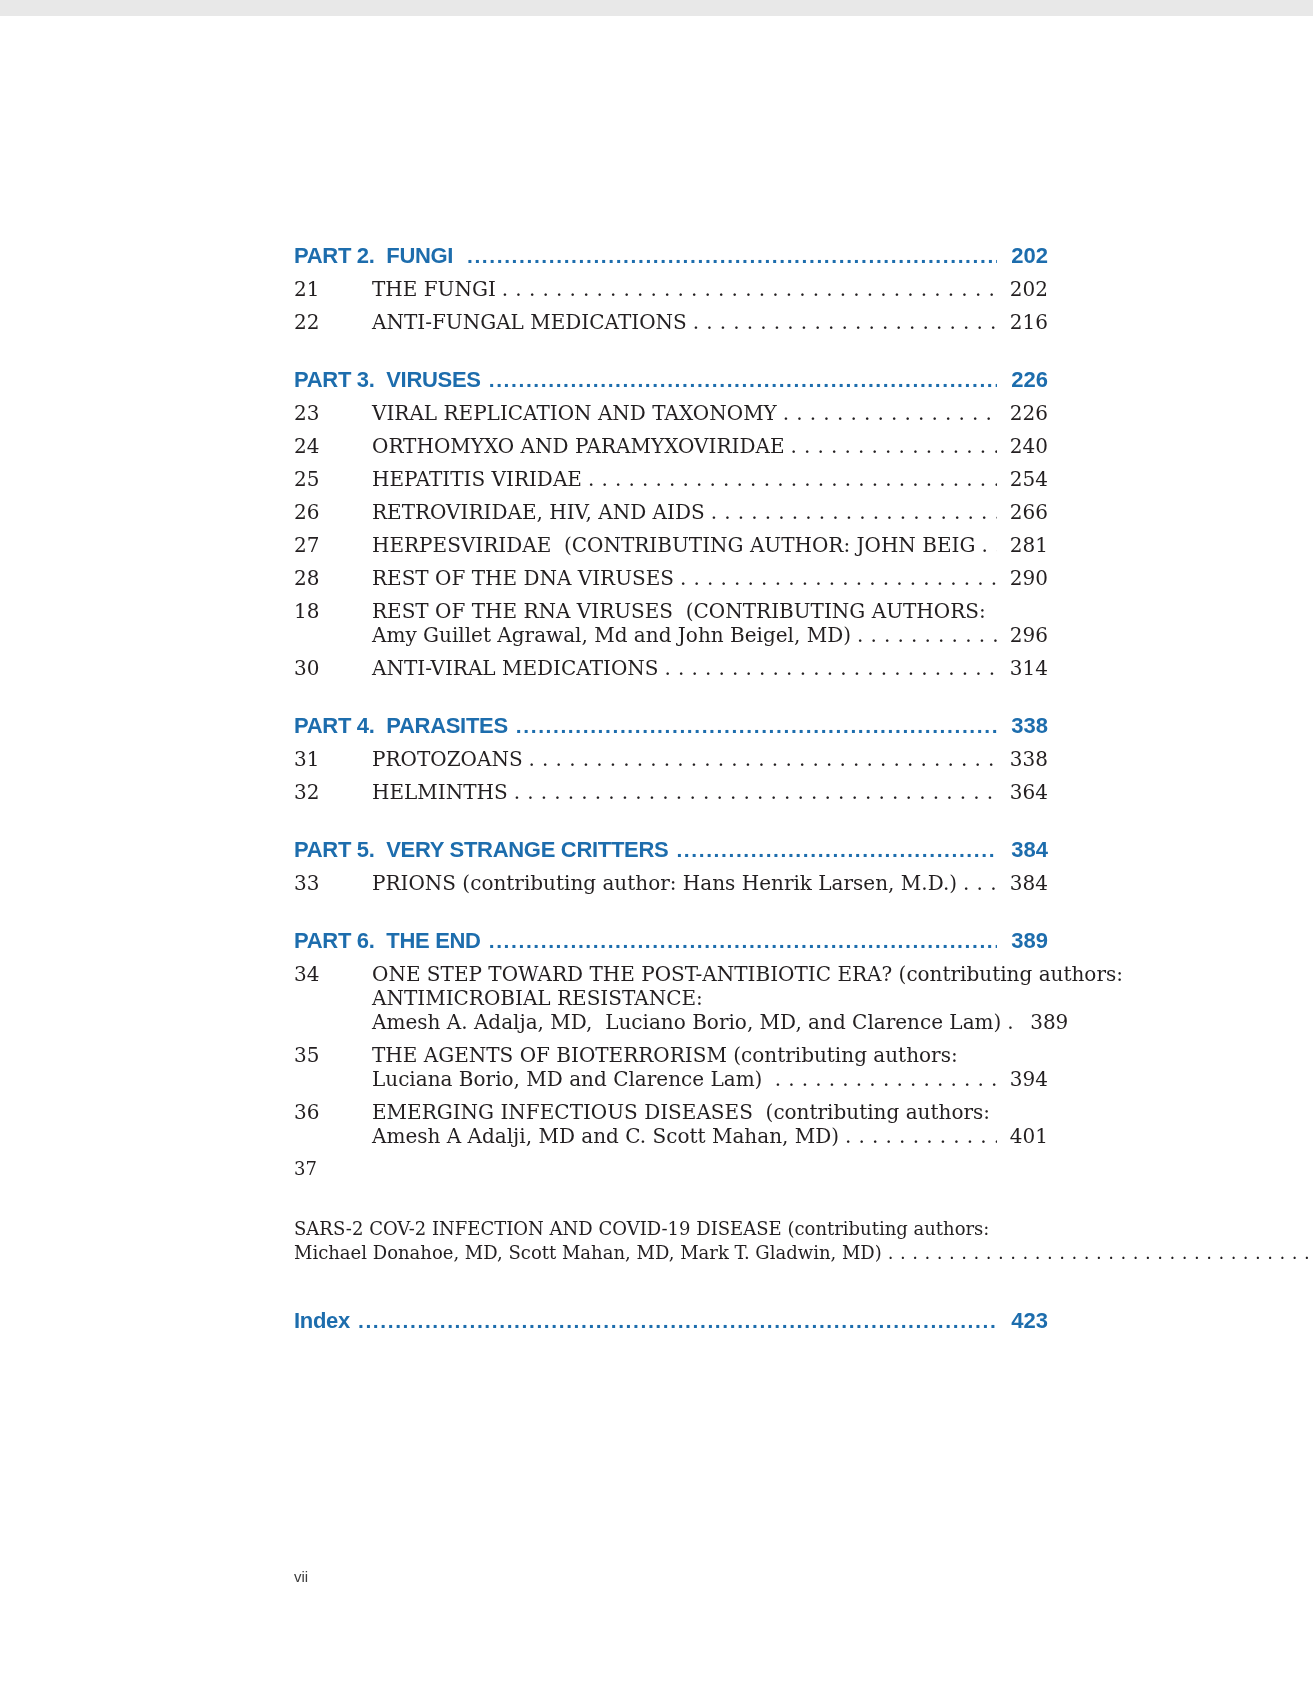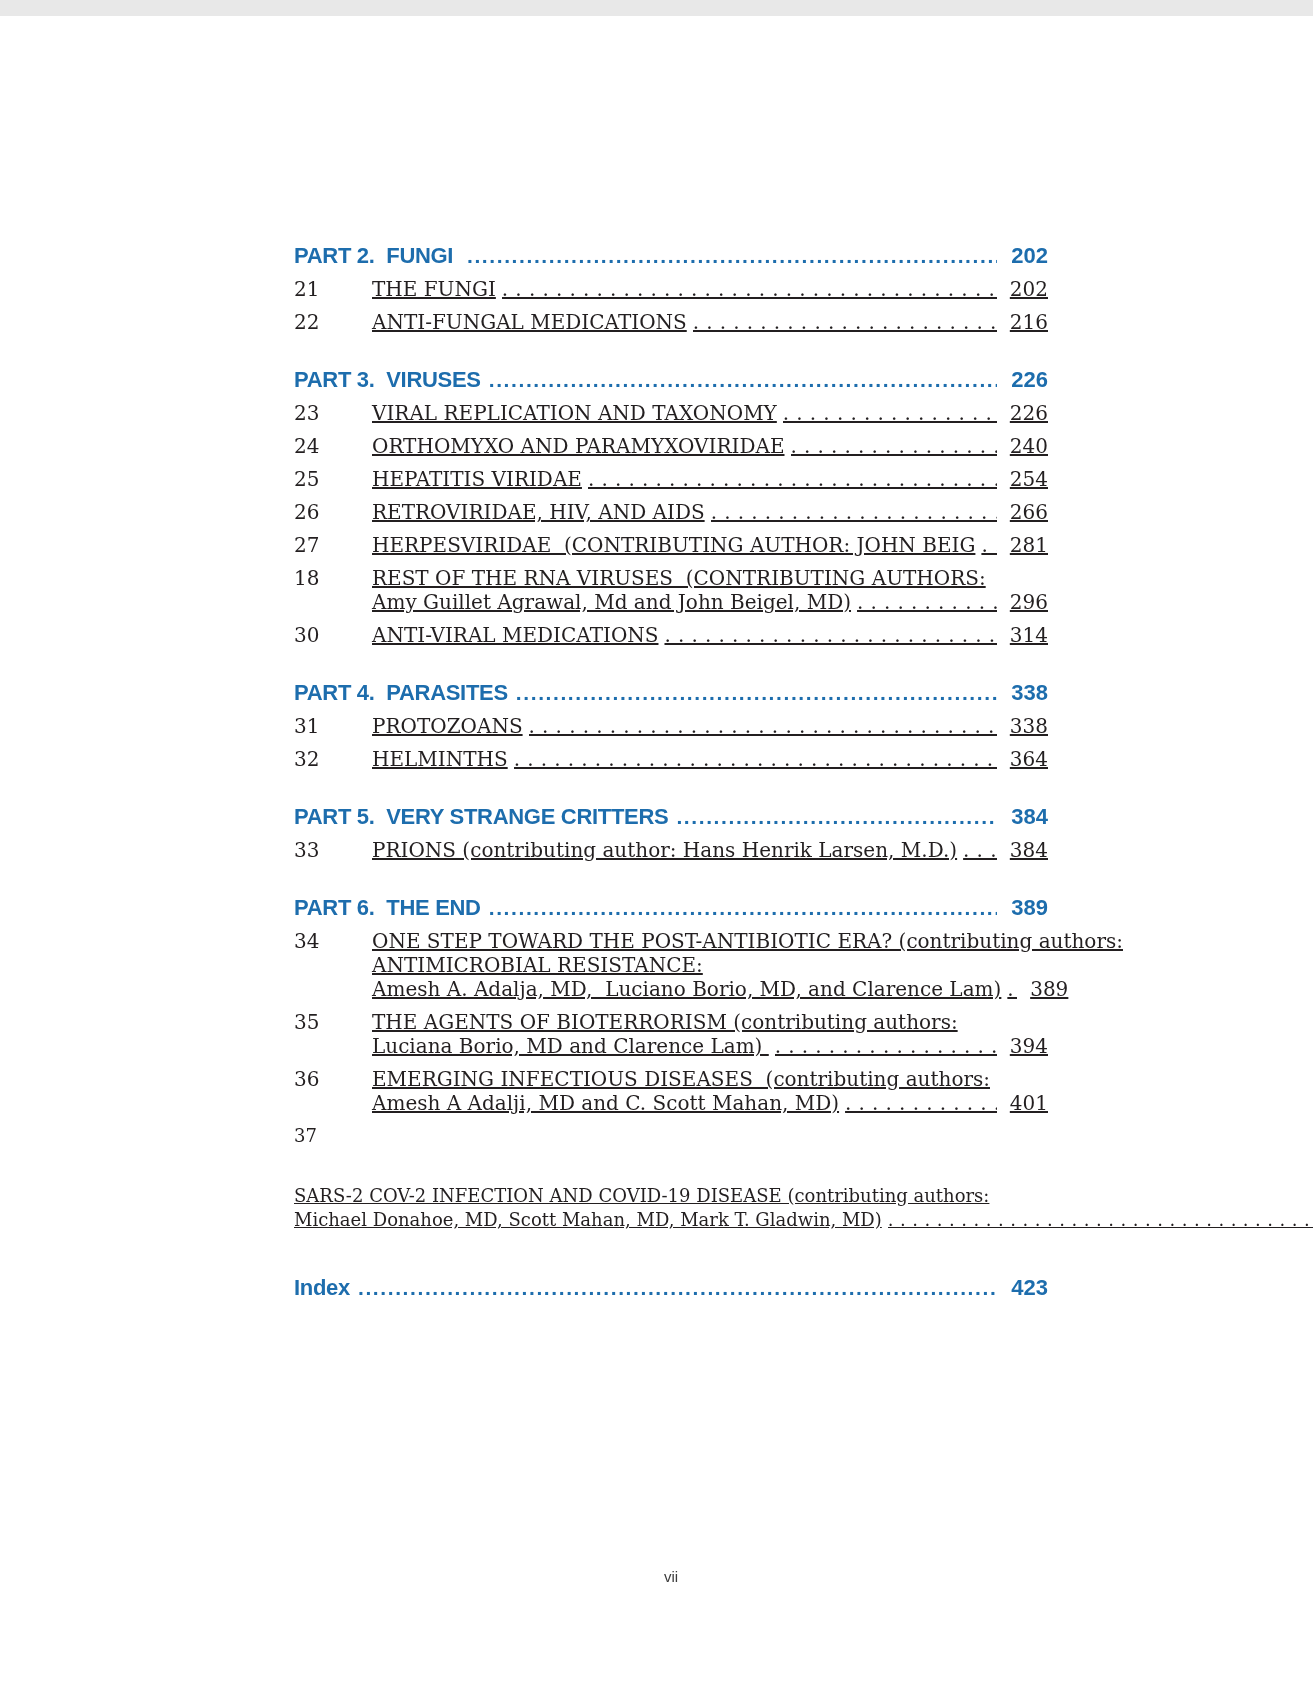--- a/index.html
+++ b/index.html
@@ -45,21 +45,21 @@
     display: flex;
     align-items: flex-start;
     font-size: 20px;
     line-height: 24px;
     margin-top: 9px;
     white-space: pre;
     gap: 36px;
   }
   .entry .num { flex: none; width: 42px; }
   .entry .body { flex: 1 1 auto; min-width: 0; }
-  .entry .line { line-height: 24px; text-decoration: underline; }
+  .entry .line { line-height: 24px; }
   .entry .line.last { display: flex; align-items: baseline; }
   .entry .line.last .txt { flex: none; }
   .entry .leader { flex: 1 1 auto; overflow: hidden; white-space: nowrap; margin: 0 5px 0 6px; min-width: 10px; }
   .entry .leader::after {
     content: ". . . . . . . . . . . . . . . . . . . . . . . . . . . . . . . . . . . . . . . . . . . . . . . . . . . . . . . . . . . . . . . . . . . . . . . . . . . . . . . . . . . . . . . . . . . . . . . . . . . . . . . .";
     letter-spacing: 0.4px;
   }
   .entry .pg { flex: none; min-width: 46px; text-align: right; }
   
   #toc .section:last-child .entry:last-child { font-size: 18px; flex-direction: column; }
@@ -75,21 +75,20 @@
   }
   .atlas-url { font-size: 19px; line-height: 24px; margin-top: 1px; }
   
   .index-row { margin-top: 44px; }
   
   .footer {
     position: absolute;
     left: 294px;
     width: 754px;
     top: 1552px;
-    text-align: center;
     font-family: "Liberation Sans", sans-serif;
     font-size: 15px;
     color: #3c3c3c;
   }
 </style>
 </head>
 <body>
 
 <div class="page" style="--accent: #1d6dad;">
   <div class="content">
@@ -100,20 +99,21 @@
           <div class="entry"><span class="num">21</span><div class="body"><div class="line last"><span class="txt">THE FUNGI</span><span class="leader"></span><span class="pg">202</span></div></div></div>
           <div class="entry"><span class="num">22</span><div class="body"><div class="line last"><span class="txt">ANTI-FUNGAL MEDICATIONS</span><span class="leader"></span><span class="pg">216</span></div></div></div>
         </div>
         <div class="section">
           <div class="part-row"><span class="txt">PART 3.  VIRUSES</span><span class="leader"></span><span class="pg">226</span></div>
           <div class="entry"><span class="num">23</span><div class="body"><div class="line last"><span class="txt">VIRAL REPLICATION AND TAXONOMY</span><span class="leader"></span><span class="pg">226</span></div></div></div>
           <div class="entry"><span class="num">24</span><div class="body"><div class="line last"><span class="txt">ORTHOMYXO AND PARAMYXOVIRIDAE</span><span class="leader"></span><span class="pg">240</span></div></div></div>
           <div class="entry"><span class="num">25</span><div class="body"><div class="line last"><span class="txt">HEPATITIS VIRIDAE</span><span class="leader"></span><span class="pg">254</span></div></div></div>
           <div class="entry"><span class="num">26</span><div class="body"><div class="line last"><span class="txt">RETROVIRIDAE, HIV, AND AIDS</span><span class="leader"></span><span class="pg">266</span></div></div></div>
           <div class="entry"><span class="num">27</span><div class="body"><div class="line last"><span class="txt">HERPESVIRIDAE  (CONTRIBUTING AUTHOR: JOHN BEIG</span><span class="leader"></span><span class="pg">281</span></div></div></div>
+          <div class="entry"><span class="num">28</span><div class="body"><div class="line last"><span class="txt">REST OF THE DNA VIRUSES</span><span class="leader"></span><span class="pg">290</span></div></div></div>
           <div class="entry"><span class="num">18</span><div class="body"><div class="line">REST OF THE RNA VIRUSES  (CONTRIBUTING AUTHORS:</div><div class="line last"><span class="txt">Amy Guillet Agrawal, Md and John Beigel, MD)</span><span class="leader"></span><span class="pg">296</span></div></div></div>
           <div class="entry"><span class="num">30</span><div class="body"><div class="line last"><span class="txt">ANTI-VIRAL MEDICATIONS</span><span class="leader"></span><span class="pg">314</span></div></div></div>
         </div>
         <div class="section">
           <div class="part-row"><span class="txt">PART 4.  PARASITES</span><span class="leader"></span><span class="pg">338</span></div>
           <div class="entry"><span class="num">31</span><div class="body"><div class="line last"><span class="txt">PROTOZOANS</span><span class="leader"></span><span class="pg">338</span></div></div></div>
           <div class="entry"><span class="num">32</span><div class="body"><div class="line last"><span class="txt">HELMINTHS</span><span class="leader"></span><span class="pg">364</span></div></div></div>
         </div>
         <div class="section">
           <div class="part-row"><span class="txt">PART 5.  VERY STRANGE CRITTERS</span><span class="leader"></span><span class="pg">384</span></div>

